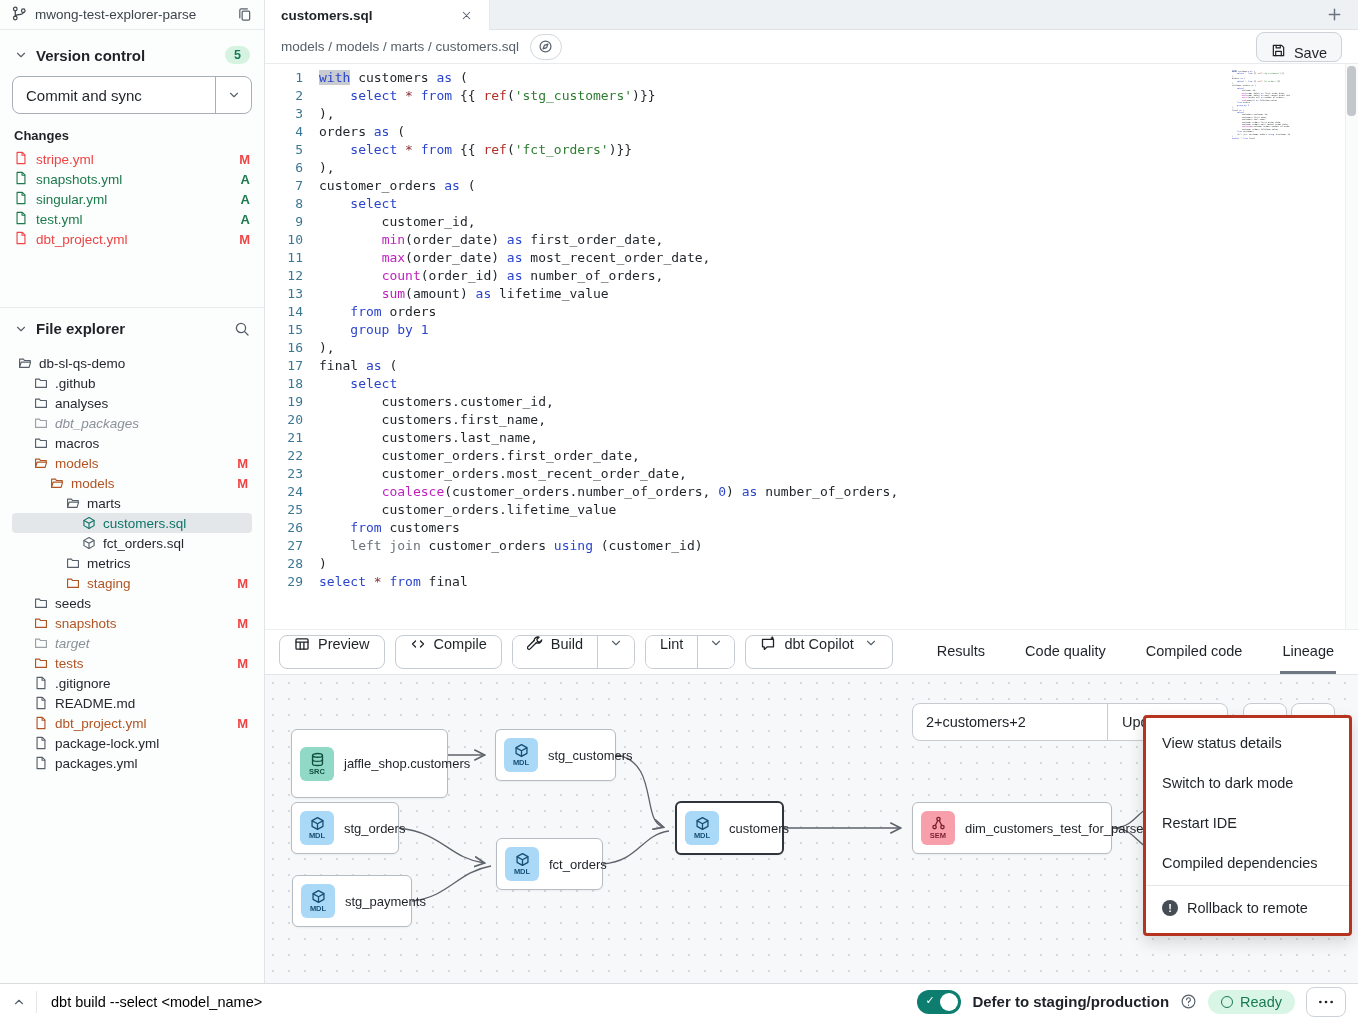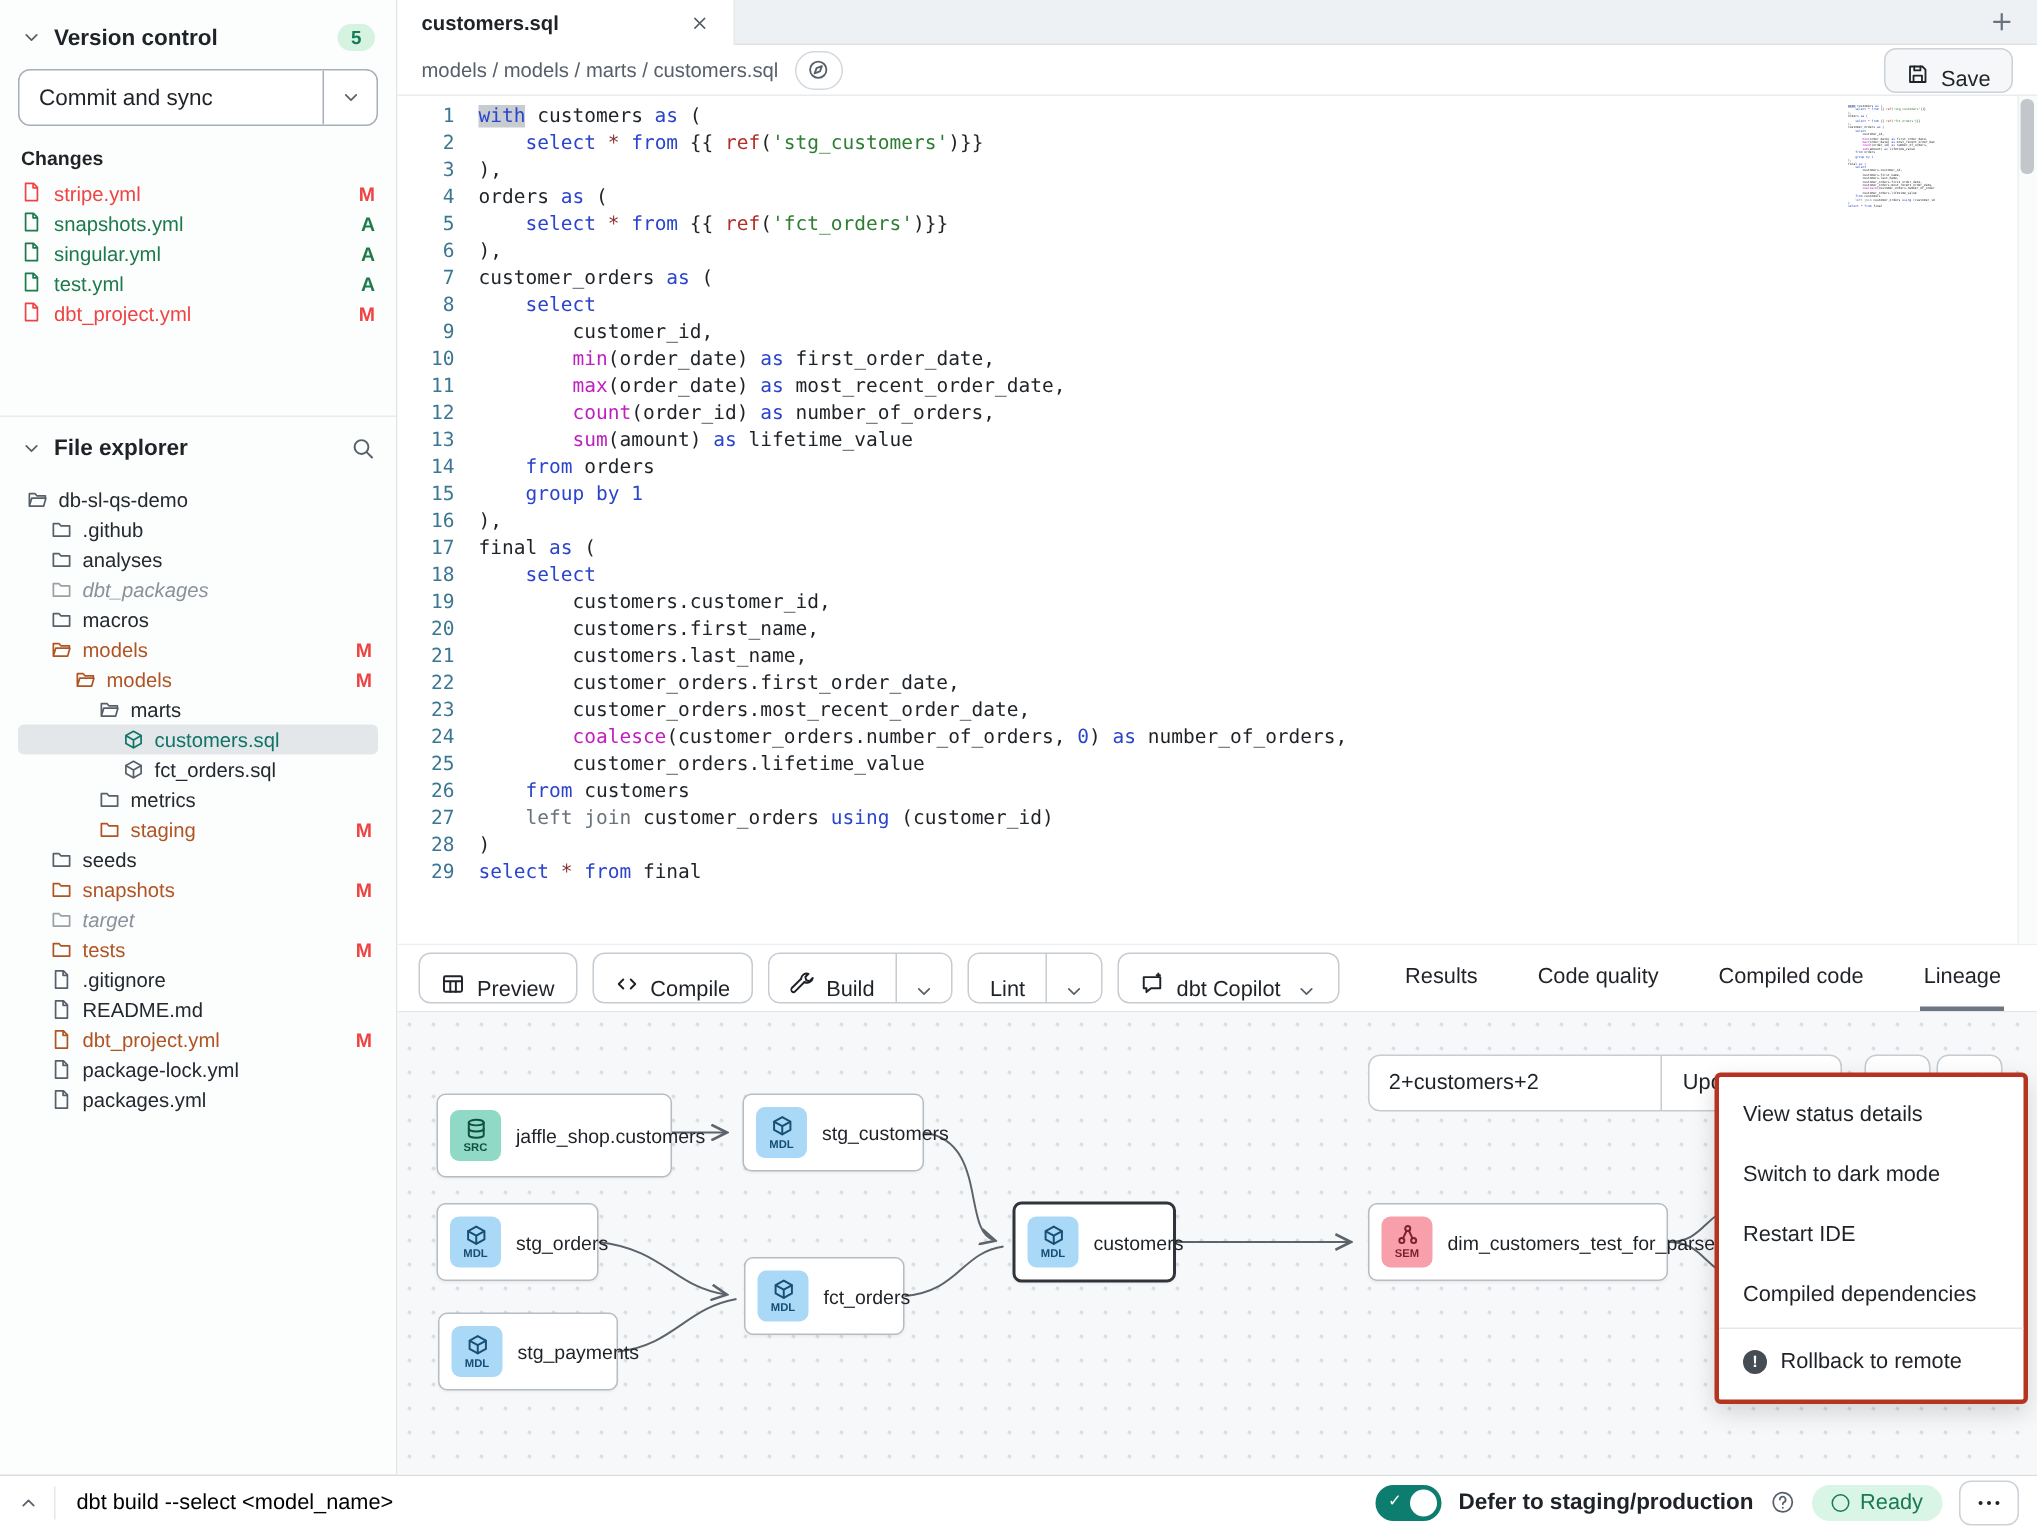--- a/index.html
+++ b/index.html
@@ -55,21 +55,21 @@
   .c-kw { color:#2a44cc; } .c-fn { color:#bf1fbf; } .c-ref { color:#b03028; }
   .c-str { color:#2f7d32; } .c-gy { color:#6a737d; } .c-op { color:#8a3033; }
   .c-num { color:#2a44cc; } .c-t { color:#1f2328; }
   .c-sel { background:#c8ccd1; }
   .minimap { position:absolute; top:6px; right:68px; width:58px; font-size:2px; line-height:2.4px; white-space:pre; pointer-events:none; overflow:hidden; }
   .vsb { position:absolute; top:0; right:0; width:13px; height:100%; background:#fafbfb; border-left:1px solid #edeff0; }
   .vsb .thumb { position:absolute; top:2px; right:2px; width:9px; height:50px; background:#c3c7cb; border-radius:4px; }
 
   
   .toolbar { height:46px; flex:none; display:flex; align-items:center; padding:0 14px; gap:10px; background:#fff; border-bottom:1px solid #e3e6e8; border-top:1px solid #eceeef; }
-  .btn, .btnseg { display:flex; align-items:flex-end; gap:8px; font-size:14.5px; color:#1f2328; background:#fff; }
+  .btn, .btnseg { display:flex; align-items:flex-start; gap:8px; font-size:14.5px; color:#1f2328; background:#fff; }
   .btn { height:34px; padding:0 14px; border:1px solid #c6ccd2; border-radius:8px; }
   .btnsplit { display:flex; height:34px; border:1px solid #c6ccd2; border-radius:8px; overflow:hidden; }
   .btnseg { padding:0 14px; height:100%; }
   .btnseg.chevseg { padding:0 11px; border-left:1px solid #c6ccd2; color:#57606a; }
   .btn .chv { color:#57606a; display:flex; margin-left:2px; }
   .rtabs { margin-left:32px; display:flex; gap:36px; align-self:stretch; }
   .rtab { display:flex; align-items:center; font-size:14.5px; color:#1f2328; border-bottom:3px solid transparent; padding:0 2px; }
   .rtab.active { border-bottom-color:#6e7681; }
 
   
@@ -106,20 +106,35 @@
   .ready .ring { width:12px; height:12px; border-radius:50%; border:1.6px solid #197953; }
   .dots-btn { width:40px; height:30px; border:1px solid #ccd2d7; border-radius:8px; background:#fff; display:flex; align-items:center; justify-content:center; color:#1f2328; font-weight:bold; letter-spacing:1px; }
 </style>
 </head>
 <body>
 
 <div class="app">
   <div class="main-row">
 
     <aside class="sidebar">
+      <div class="side-top">
+        <span class="ic" id="ic-branch"><svg width="15" height="15" viewBox="0 0 16 16" fill="none" stroke="currentColor" stroke-width="1.3" stroke-linecap="round" stroke-linejoin="round">
+              <circle cx="3.5" cy="3.2" r="1.9"></circle>
+              <circle cx="3.5" cy="12.8" r="1.9"></circle>
+              <circle cx="12" cy="5" r="1.9"></circle>
+              <path d="M3.5 5.1v5.8M12 6.9c0 3.2-8.5 1.6-8.5 4"></path>
+            </svg></span>
+        <span class="nm">mwong-test-explorer-parse</span>
+        <span class="cp" id="ic-copy">
+            <svg width="15" height="15" viewBox="0 0 16 16" fill="none" stroke="currentColor" stroke-width="1.3" stroke-linecap="round" stroke-linejoin="round">
+              <rect x="5.5" y="4.5" width="8" height="9.5" rx="1.2"></rect>
+              <path d="M3 11.5v-8A1.5 1.5 0 0 1 4.5 2H11"></path>
+            </svg>
+          </span>
+      </div>
 
       <div class="vc">
         <div class="sec-head">
           <span class="chev" id="ic-vc-chev">
               <svg width="14" height="14" viewBox="0 0 16 16" fill="none" stroke="currentColor" stroke-width="1.3" stroke-linecap="round" stroke-linejoin="round">
                 <path d="M4 6l4 4 4-4"></path>
               </svg>
             </span>
           <span>Version control</span>
           <span class="badge">5</span>
@@ -524,21 +539,21 @@
             <path d="M351,80 C394,86 376,146 398,152" marker-end="url(#arr)"></path>
             <path d="M134,153 C178,158 184,183 219,188" marker-end="url(#arr)"></path>
             <path d="M147,226 C184,222 192,197 226,191"></path>
             <path d="M338,189 C374,186 376,160 404,156"></path>
             <path d="M519,153 H635" marker-end="url(#arr)"></path>
             <path d="M847,153 C868,153 870,139 886,131"></path>
             <path d="M847,153 C868,153 870,167 886,175"></path>
           </g>
         </svg>
         <div id="lineage-nodes">
-            <div class="node" style="left: 26px; top: 54px; width: 157px; height: 56px;">
+            <div class="node" style="left: 26px; top: 54px; width: 157px; height: 69px;">
               <span class="nicon SRC">
                 <svg width="15" height="15" viewBox="0 0 16 16" fill="none" stroke="currentColor" stroke-width="1.4" stroke-linecap="round" stroke-linejoin="round">
                   <ellipse cx="8" cy="3.6" rx="5.3" ry="2"></ellipse>
                   <path d="M2.7 3.6v8.8c0 1.1 2.4 2 5.3 2s5.3-.9 5.3-2V3.6"></path>
                   <path d="M2.7 8c0 1.1 2.4 2 5.3 2s5.3-.9 5.3-2"></path>
                 </svg>
                 <span>SRC</span>
               </span>
               <span class="nlabel">jaffle_shop.customers</span>
             </div>

